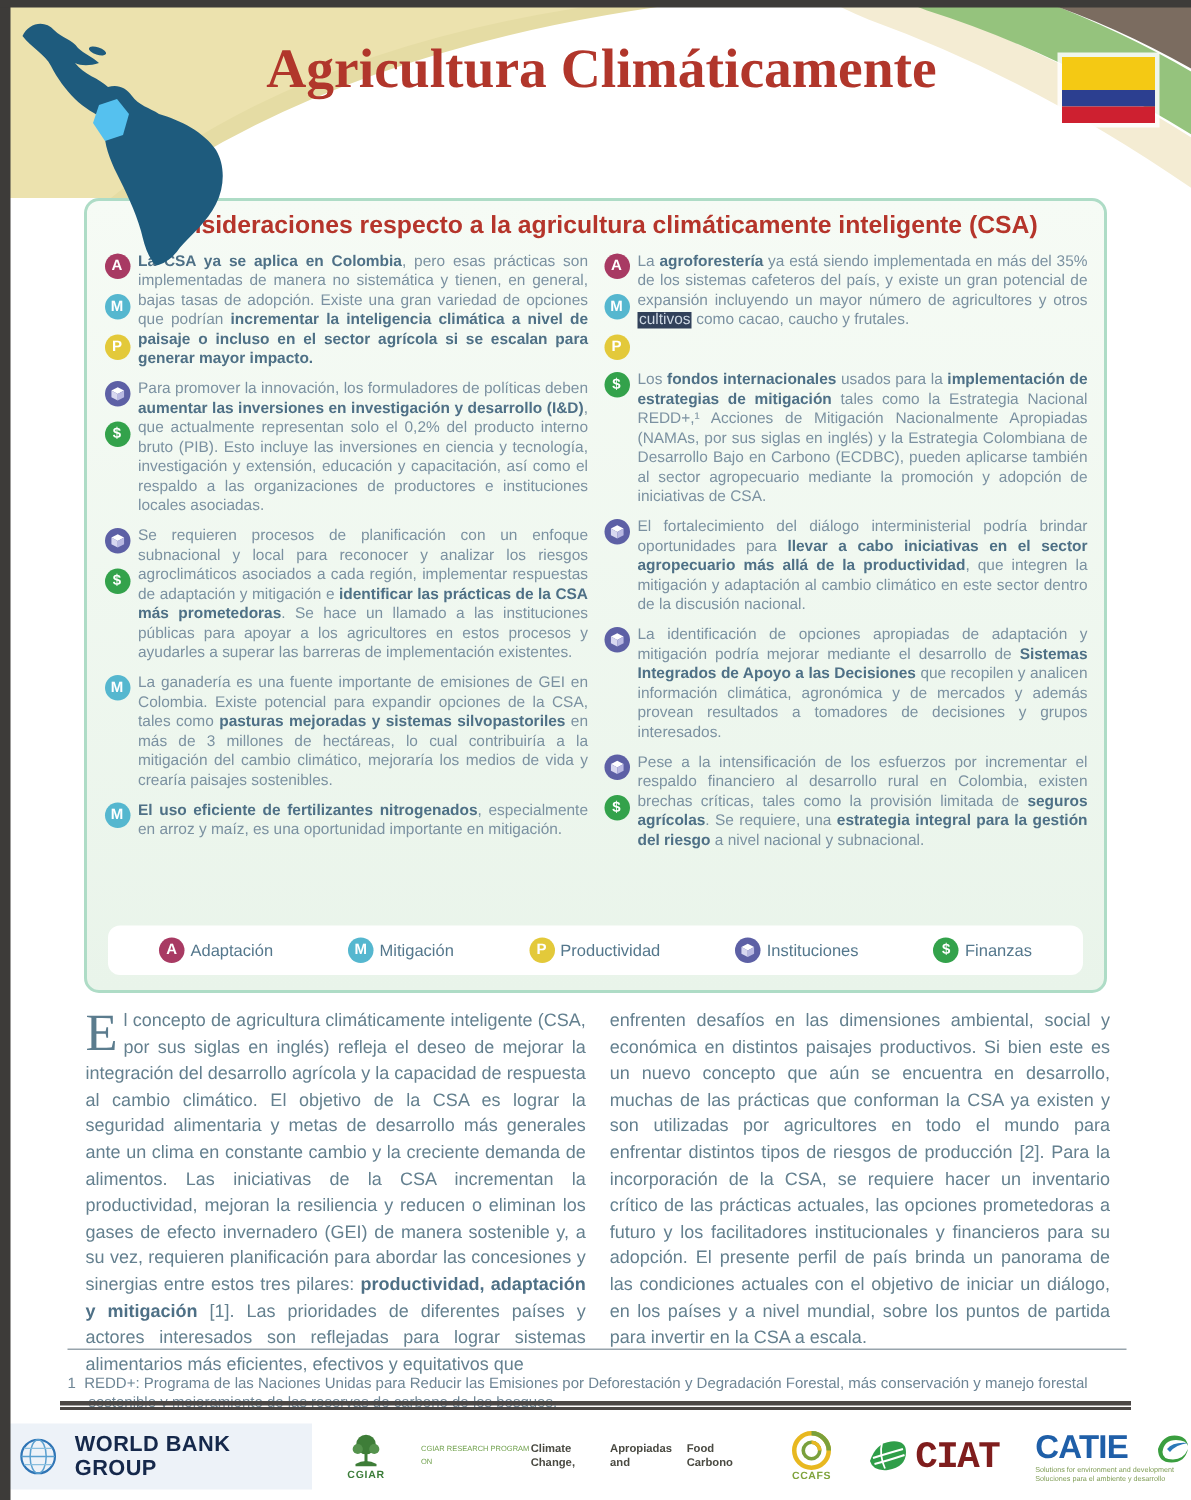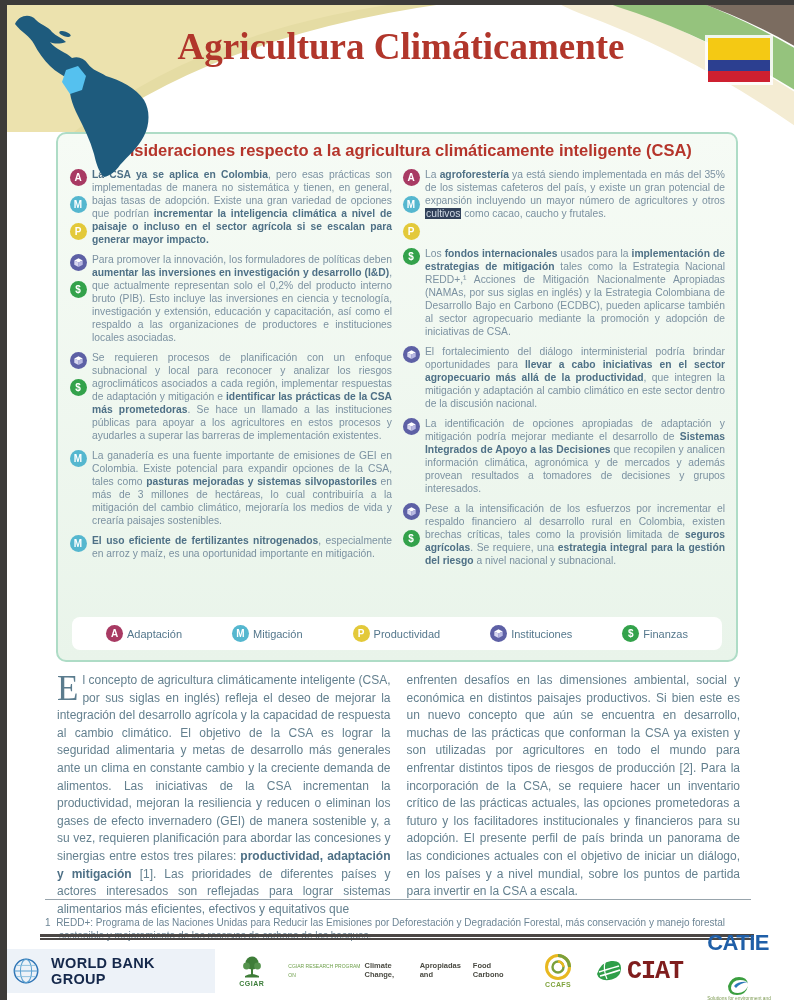--- a/index.html
+++ b/index.html
@@ -58,21 +58,21 @@
   .cgiar{display:flex;flex-direction:column;align-items:center;gap:1px;}
   .cgiar-label{font-size:7px;font-weight:bold;color:#3c7d3a;letter-spacing:.5px;}
   .ccafs-text{display:flex;line-height:8.5px;}
   .ccafs-top{font-size:5px;color:#6fa04c;margin-bottom:1px;}
   .ccafs-line{font-size:7.5px;font-weight:bold;color:#4a4a42;}
   .ccafsc{display:flex;flex-direction:column;align-items:center;gap:1px;}
   .ccafs-acronym{font-size:7px;font-weight:bold;color:#7fa33c;letter-spacing:.4px;}
   .ciat{display:flex;align-items:center;gap:4px;}
   .ciat-label{font-size:25px;font-weight:bold;color:#7f1d1d;letter-spacing:-1px;font-family:Liberation Mono, monospace;}
   .catie{display:flex;flex-direction:column;align-items:flex-start;}
-  .catie-row{display:flex;align-items:center;gap:18px;flex-direction:column;}
+  .catie-row{display:flex;align-items:center;gap:18px;}
   .catie-label{font-size:22px;font-weight:bold;color:#1f5fa8;letter-spacing:-.5px;}
   .catie-tag{font-size:4.8px;line-height:5.6px;color:#7f9c55;}
 </style>
 </head>
 <body>
 
 <div class="page">
 
   <div class="header">
     <svg class="bands" width="794" height="132" viewBox="0 0 794 132">

